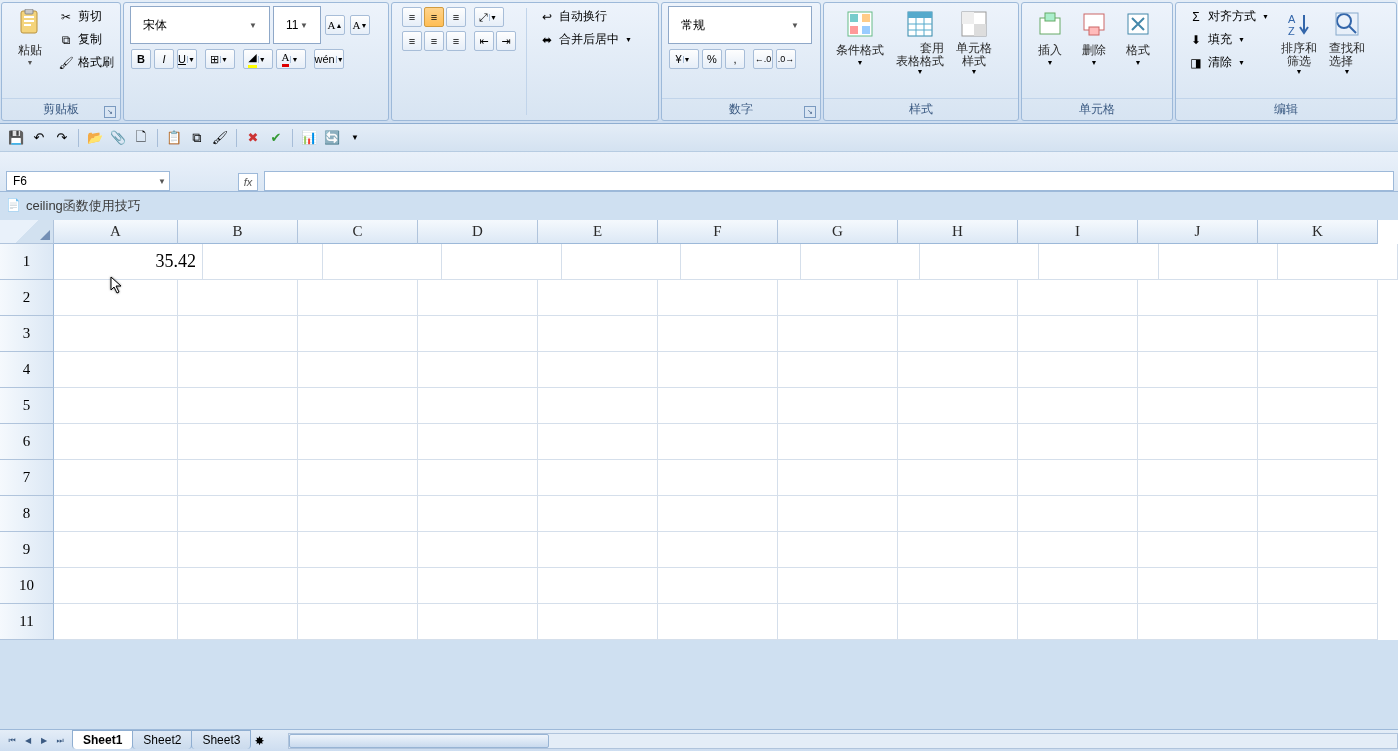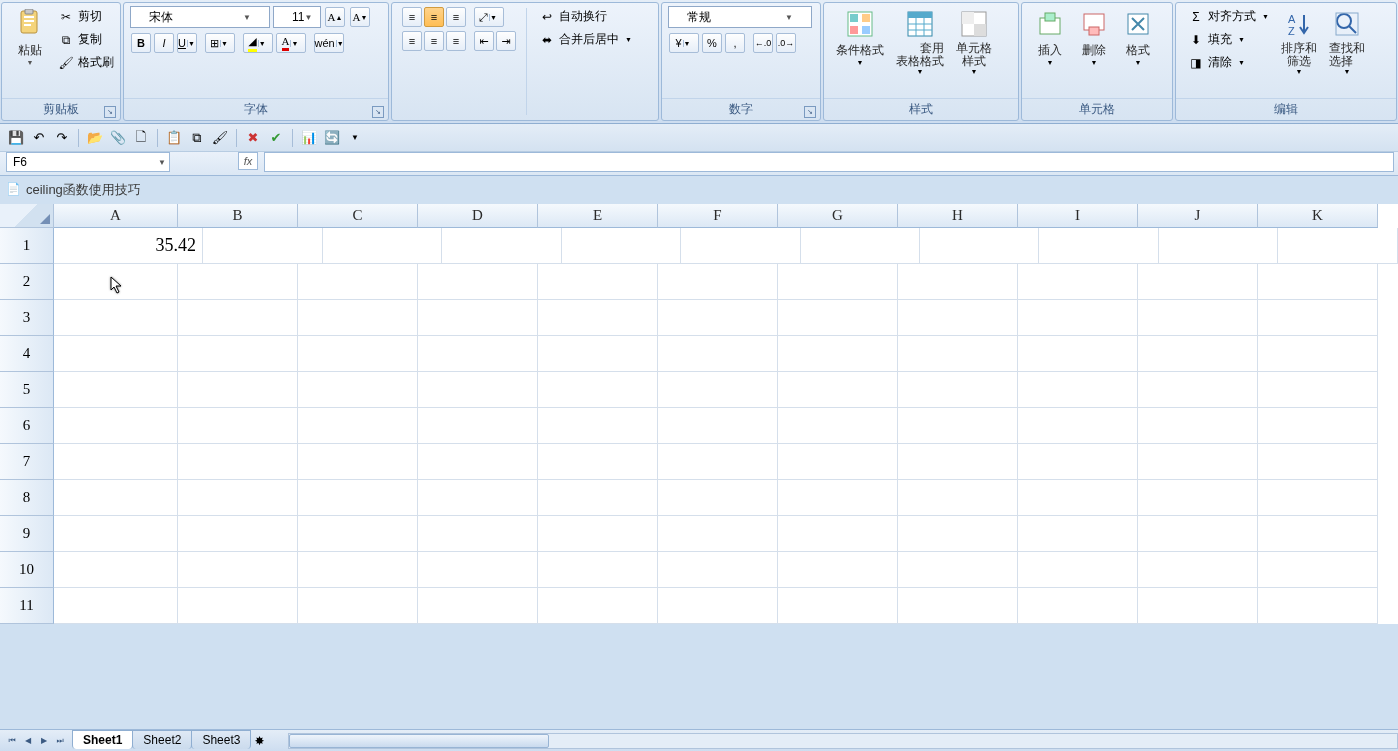--- a/index.html
+++ b/index.html
@@ -16,30 +16,30 @@
 .big-icon { width: 32px; height: 32px; display: flex; align-items: center; justify-content: center; font-size: 22px; }
 .big-label { font-size: 12px; color: #2a2a2a; margin-top: 2px; white-space: nowrap; }
 .small-btn { width: 20px; height: 20px; border: 1px solid #a7bdd8; background: linear-gradient(#fefefe,#e6eef8); margin: 1px; display: inline-flex; align-items: center; justify-content: center; font-size: 11px; cursor: pointer; border-radius: 2px; }
 .small-btn.active { background: linear-gradient(#ffd38b,#ffbe55); border-color: #d19b3f; }
 .drop { width: 10px; font-size: 7px; border-left: 1px solid #a7bdd8; margin-left: 1px; }
 .col-stack { display: flex; flex-direction: column; gap: 2px; padding: 0 3px; }
 .row-stack { display: flex; align-items: center; }
 .side-item { display: flex; align-items: center; gap: 4px; font-size: 12px; padding: 2px 3px; cursor: pointer; white-space: nowrap; }
 .mini-icon { width: 16px; height: 16px; display: inline-flex; align-items: center; justify-content: center; font-size: 12px; }
 
-.combo { height: 22px; border: 1px solid #8fa8c8; background: #fff; display: flex; align-items: center; padding: 0 18px; font-size: 12px; }
+.combo { height: 38px; border: 1px solid #8fa8c8; background: #fff; display: flex; align-items: center; padding: 0 12px; font-size: 12px; }
 .combo .arrow { margin-left: auto; font-size: 8px; color: #555; }
 
 
 .qat { height: 28px; background: linear-gradient(#e4edf7,#d4e2f1); display: flex; align-items: center; padding: 0 6px; gap: 3px; border-bottom: 1px solid #b7cce2; }
 .qat-btn { width: 20px; height: 20px; display: flex; align-items: center; justify-content: center; cursor: pointer; font-size: 13px; border-radius: 2px; }
 .qat-sep { width: 1px; height: 18px; background: #a7bdd8; margin: 0 3px; }
 
 
-.formula-bar { height: 24px; background: linear-gradient(#eaf1fa,#dbe7f4); display: flex; align-items: flex-start; border-bottom: 1px solid #9db9d9; }
+.formula-bar { height: 40px; background: linear-gradient(#eaf1fa,#dbe7f4); display: flex; align-items: flex-end; border-bottom: 1px solid #9db9d9; }
 .name-box { width: 164px; height: 20px; border: 1px solid #9db9d9; background: #fff; margin-left: 6px; display: flex; align-items: center; padding: 0 6px; font-size: 12px; position: relative; }
 .name-box .dd { position: absolute; right: 3px; font-size: 8px; color: #555; }
 .fx-btn-area { display: flex; align-items: center; gap: 2px; margin: 0 6px; }
 .fx-icon { width: 20px; height: 18px; border: 1px solid #9db9d9; background: #fff; display: flex; align-items: center; justify-content: center; font-style: italic; font-size: 11px; color: #555; }
 .formula-input { flex: 1; height: 20px; border: 1px solid #9db9d9; background: #fff; margin-right: 4px; padding: 0 4px; }
 
 
 .wb-area { background: #cfe0f1; height: 28px; display: flex; align-items: center; padding: 0 6px; gap: 4px; }
 .wb-icon { width: 16px; height: 16px; font-size: 12px; }
 .wb-title { font-size: 13px; color: #3a3a3a; }
@@ -148,21 +148,20 @@
             <span style="border-bottom:3px solid #d00;padding-bottom:1px;font-family:serif">A</span>
             <span class="drop">▼</span>
           </div>
         <div style="width:4px"></div>
         <div class="small-btn" style="width:30px">
             <span>wén</span>
             <span class="drop">▼</span>
           </div>
       </div>
     </div>
-    <div class="rg-title"><span>字体</span><div class="rg-launcher">↘</div></div>
   </div>
 
   <div class="ribbon-group" style="width:268px">
     <div class="rg-body">
       <div class="col-stack">
         <div class="row-stack">
           <div class="small-btn">≡</div>
           <div class="small-btn active">≡</div>
           <div class="small-btn">≡</div>
           <div style="width:6px"></div>

